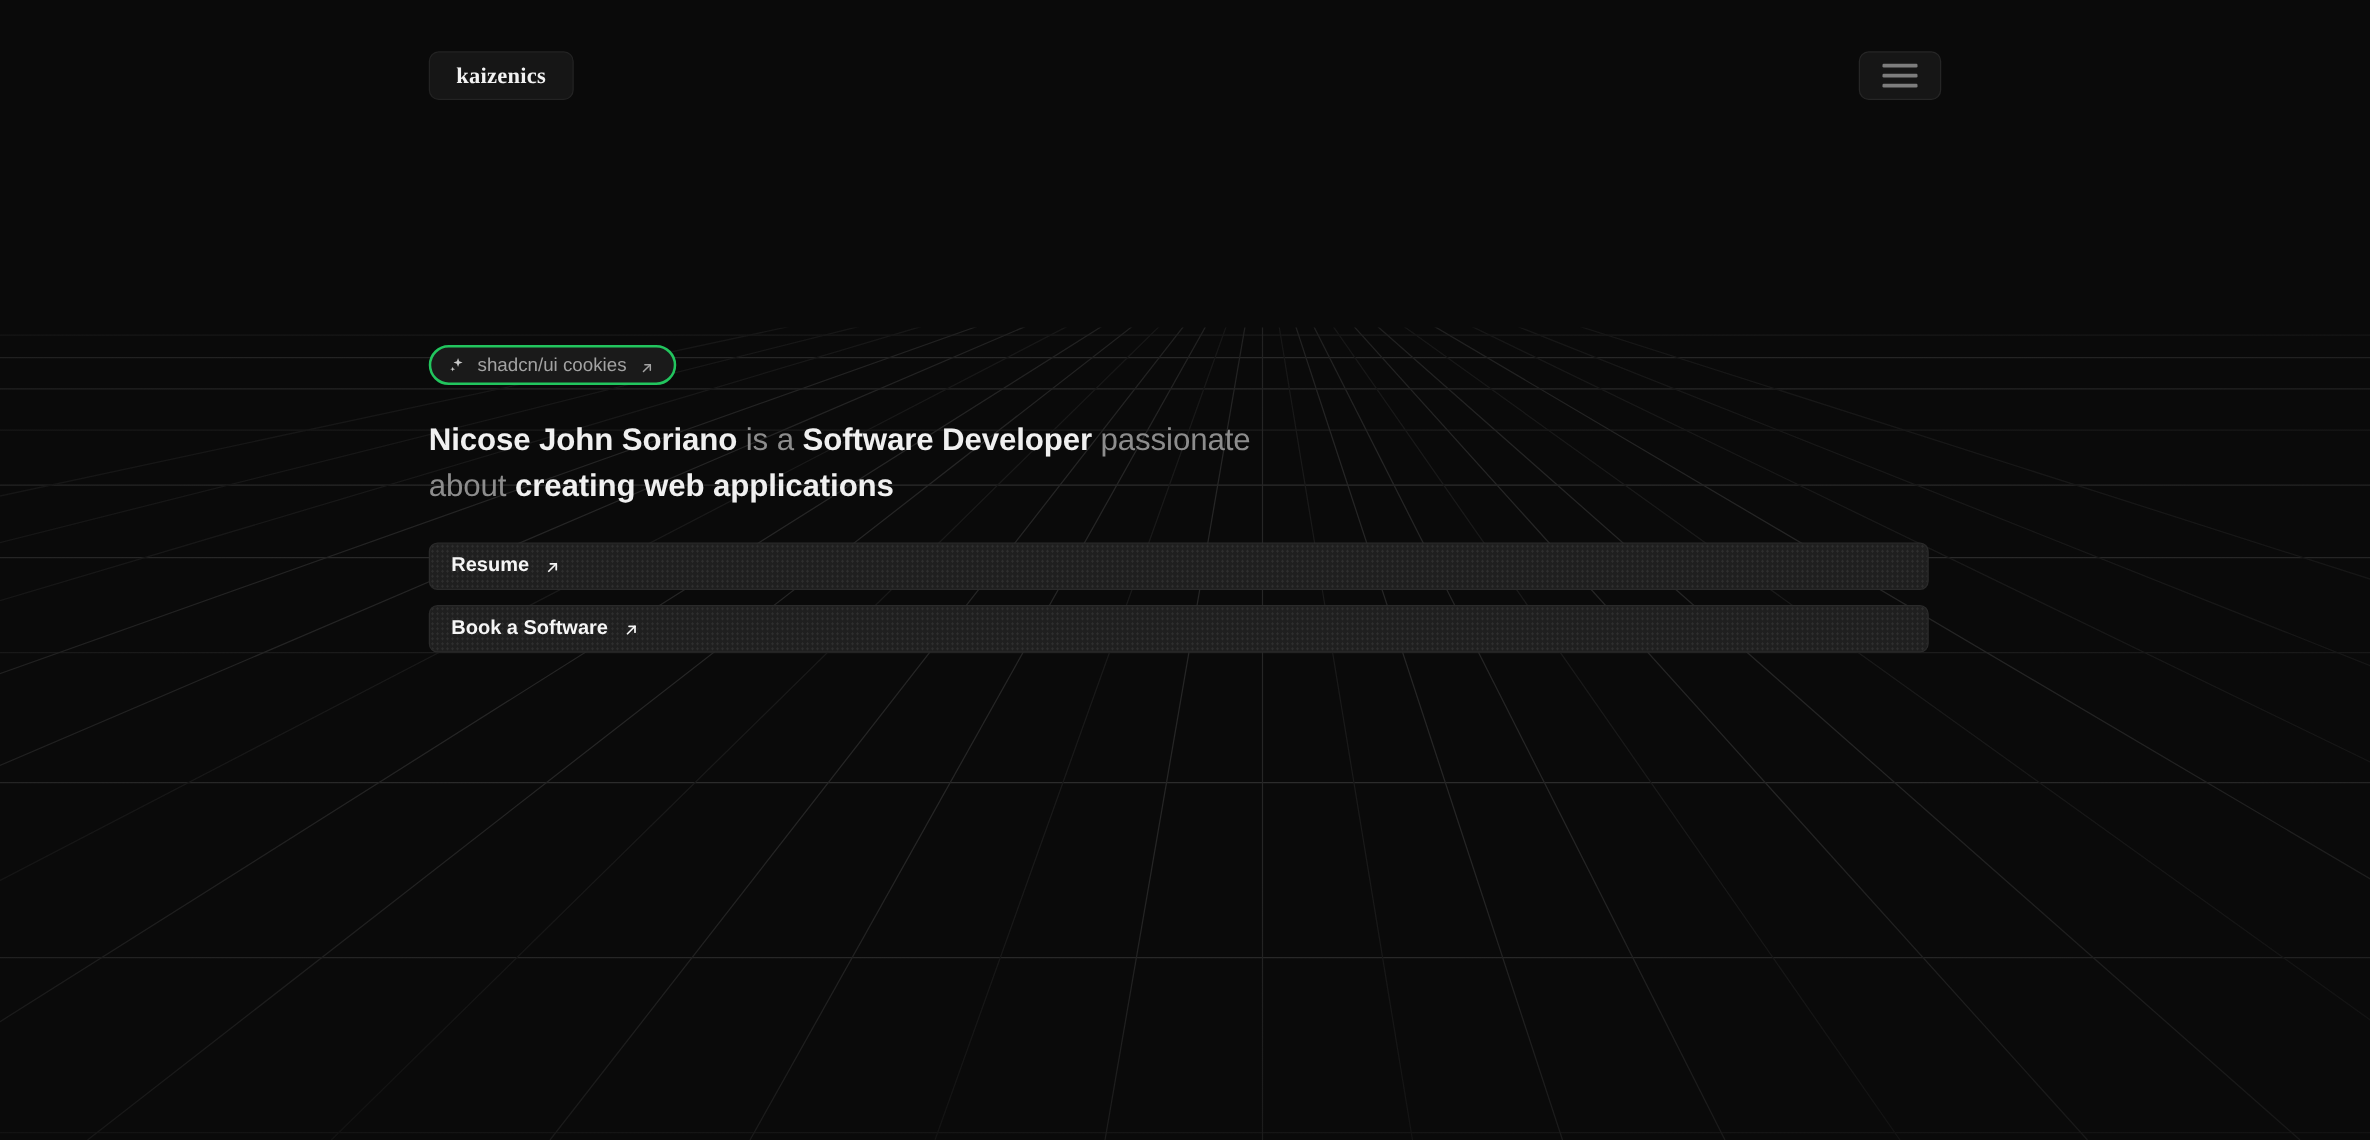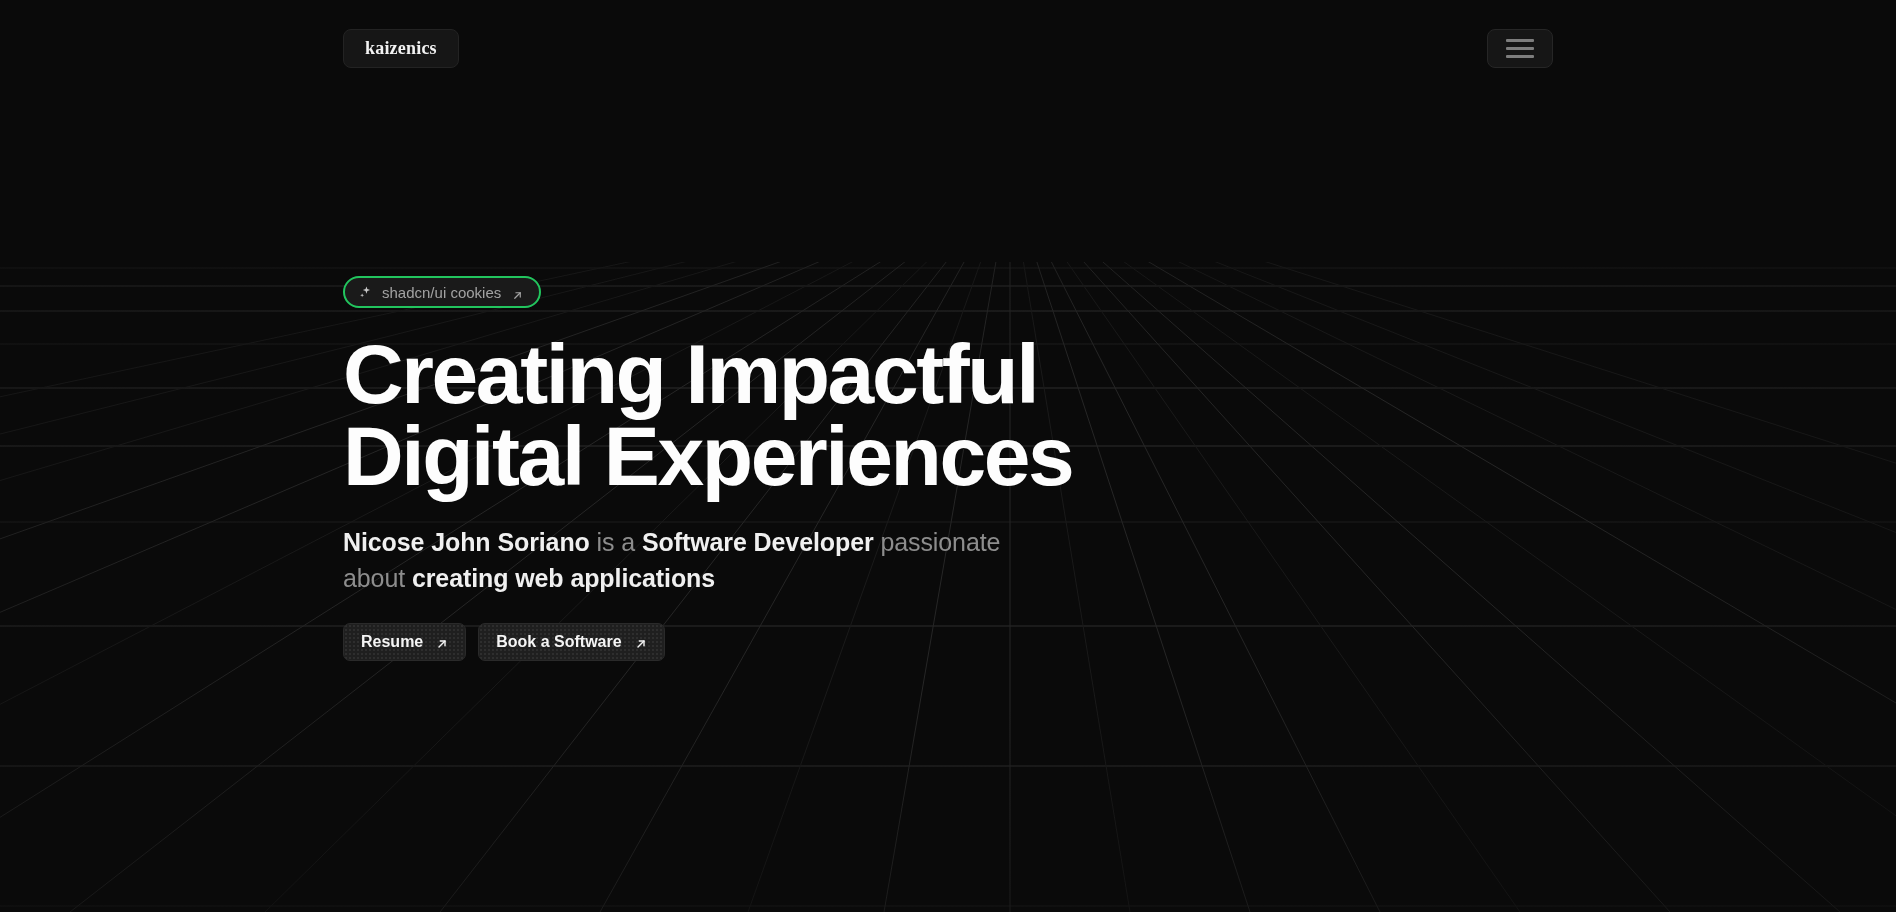--- a/index.html
+++ b/index.html
@@ -41,21 +41,21 @@
   }
   .topfade {
     position:absolute; left:0; right:0; top:0; height:262px;
     background:#0a0a0a;
     pointer-events:none;
   }
 
   
   .site-header {
     position:absolute;
-    top:0; left:0;
+    top:12px; left:0;
     width:1896px;
     height:96px;
     display:flex;
     align-items:center;
     justify-content:space-between;
     padding:0 343px;
     z-index:5;
   }
 
   .logo-button {
@@ -141,20 +141,21 @@
     line-height:1.47;
     letter-spacing:-0.1px;
   }
   .subtitle .strong { color:#f0f0f0; font-weight:600; }
   .subtitle .muted  { color:#8d8d8d; font-weight:400; }
 
   .cta-row {
     margin-top:26px;
     display:flex;
     gap:12px;
+    flex-direction:column;
   }
 
   .cta {
     position:relative;
     display:inline-flex;
     align-items:center;
     gap:13px;
     height:38px;
     padding:0 17px;
     border-radius:7px;
@@ -246,22 +247,20 @@
     </span>
     <span>shadcn/ui cookies</span>
     <span class="arrow">
       <svg viewBox="0 0 24 24" width="11" height="11" fill="none" stroke="#a3a3a3" stroke-width="2.6" stroke-linecap="round" stroke-linejoin="round" xmlns="http://www.w3.org/2000/svg">
         <path d="M6 18L18 6"></path>
           <path d="M8.5 6H18v9.5"></path>
       </svg>
     </span>
   </div>
 
-  <h1 class="headline">Creating Impactful
-Digital Experiences</h1>
 
   <p class="subtitle">
     <span class="strong">Nicose John Soriano</span><span class="muted"> is a </span><span class="strong">Software Developer</span><span class="muted"> passionate about </span><span class="strong">creating web applications</span>
   </p>
 
   <div class="cta-row">
 
     <button class="cta" type="button">
       <span>Resume</span>
       <span class="arrow">

